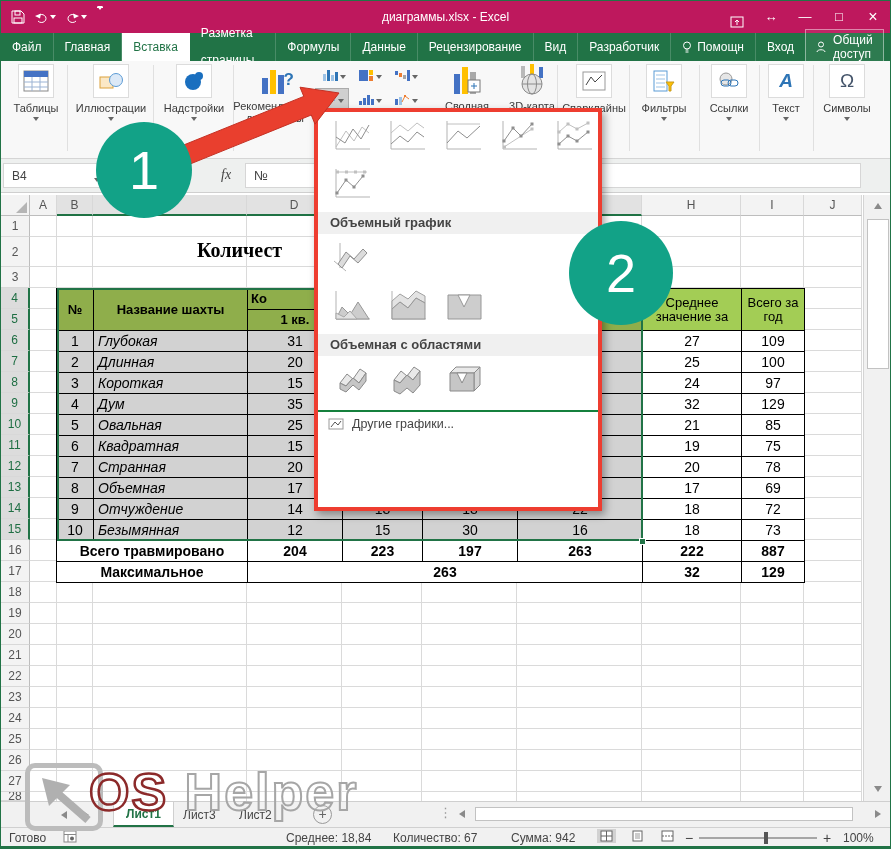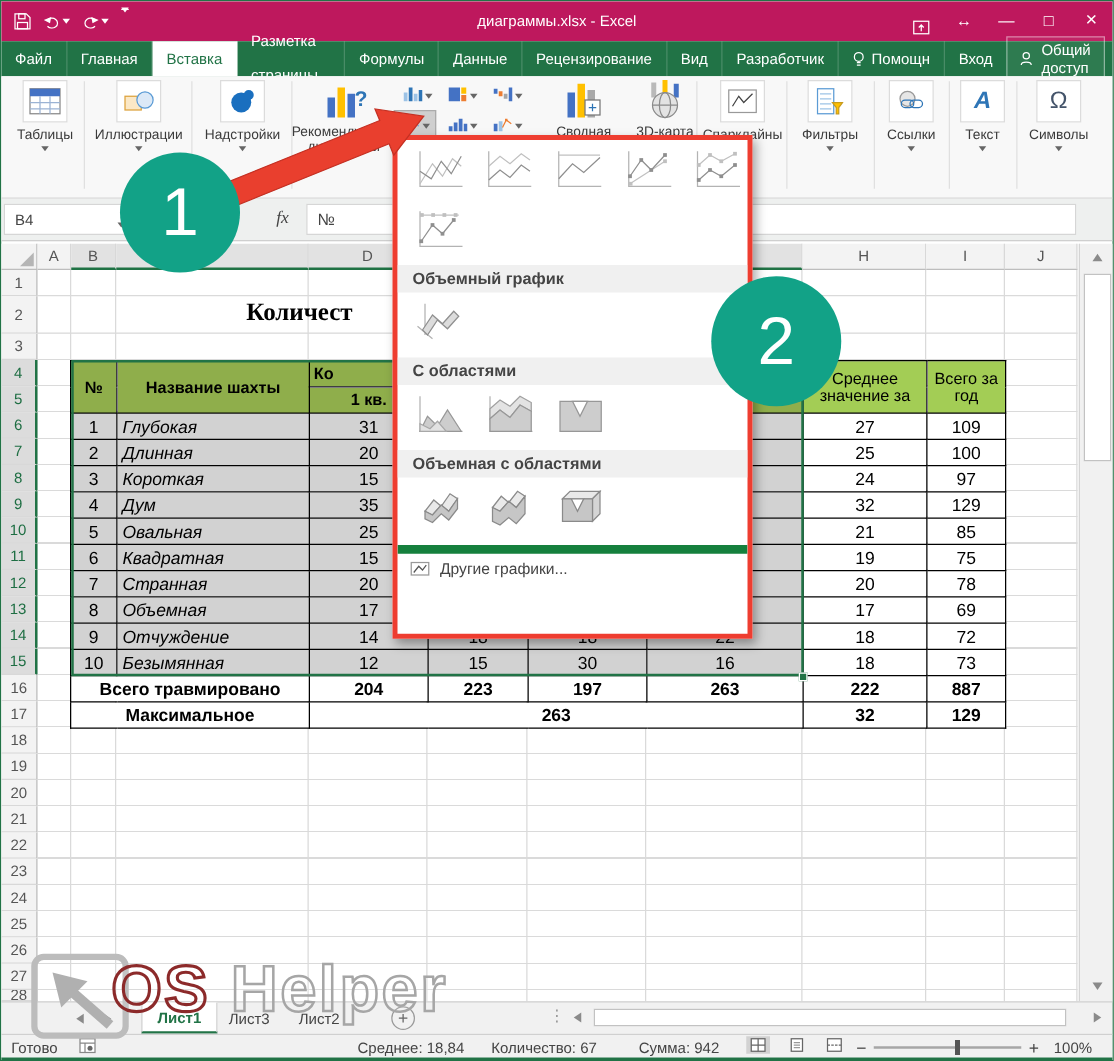--- a/index.html
+++ b/index.html
@@ -50,21 +50,21 @@
 td.nm{text-align:left;font-style:italic;padding-left:4px}
 tr.tot td{background:#fff;font-weight:bold}
 td.tl{text-align:left;padding-left:3px}
 .selrect{left:56px;top:287px;width:586px;height:253px;border:2px solid #217346;pointer-events:none}
 .fhandle{left:638px;top:537px;width:7px;height:7px;background:#217346;border:1px solid #fff}
 
 .dd{left:313px;top:107px;width:288px;height:403px;background:#fff;border:4px solid #ee3d30;box-shadow:3px 4px 8px rgba(0,0,0,.35);z-index:8;overflow:hidden}
 .ddh{height:22px;background:#f0f0f0;font-size:13px;font-weight:bold;color:#444;line-height:22px;padding-left:12px;margin-top:4px}
 .ddrow{display:flex;gap:8px;padding:3px 0 3px 10px}
 .tile{width:48px;height:42px;display:flex;align-items:center;justify-content:center}
-.ddfoot{display:flex;align-items:center;gap:8px;border-top:7px solid #15803d;margin-top:6px;padding:5px 0 0 10px;font-size:12.5px;color:#444}
+.ddfoot{display:flex;align-items:center;gap:8px;border-top:2px solid #15803d;margin-top:6px;padding:5px 0 0 10px;font-size:12.5px;color:#444}
 
 .step{position:absolute;border-radius:50%;background:#12a287;color:#fff;display:flex;align-items:center;justify-content:center;font-size:54px;z-index:30}
 
 .title-serif{font-family:"Liberation Serif",serif;font-weight:bold;font-size:20px;color:#000}
 
 .tabsbar{left:0;top:800px;width:100%;height:26px;background:#f1f1f1;border-top:1px solid #cfcfcf}
 .stab{position:absolute;top:0;height:25px;font-size:12px;color:#444;display:flex;align-items:center;justify-content:center;padding:0 12px}
 .stab.active{background:#fff;border:1px solid #cfcfcf;border-top:none;border-bottom:2px solid #217346;color:#217346;font-weight:bold}
 .tri{width:0;height:0;display:inline-block}
 .tri-l{border-top:4px solid transparent;border-bottom:4px solid transparent;border-right:6px solid #8a8a8a}
@@ -659,21 +659,20 @@
     </div>
     <div class="ddh">Объемный график</div>
     <div class="ddrow">
       <span class="tile">
           <svg width="40" height="34" viewBox="0 0 40 34">
             <path d="M8 2v25M2 20l12 10" fill="none" stroke="#b3b3b3"></path>
             <path d="M6 23 14 11 22 18 31 8 35 12 26 22 18 15 10 27Z" fill="#dcdcdc" stroke="#8f8f8f"></path>
           </svg>
         </span>
     </div>
-    <div class="ddh">С областями</div>
     <div class="ddrow">
       <span class="tile">
           <svg width="40" height="34" viewBox="0 0 40 34">
             <path d="M4 2V30H38" fill="none" stroke="#b3b3b3"></path>
             <path d="M4 30 10 18 18 26 26 13 37 30Z" fill="#cdcdcd" stroke="#979797"></path>
             <path d="M4 30V24L12 28 18 22 25 30Z" fill="#e2e2e2" stroke="#a8a8a8"></path>
           </svg>
         </span>
       <span class="tile">
           <svg width="40" height="34" viewBox="0 0 40 34">

